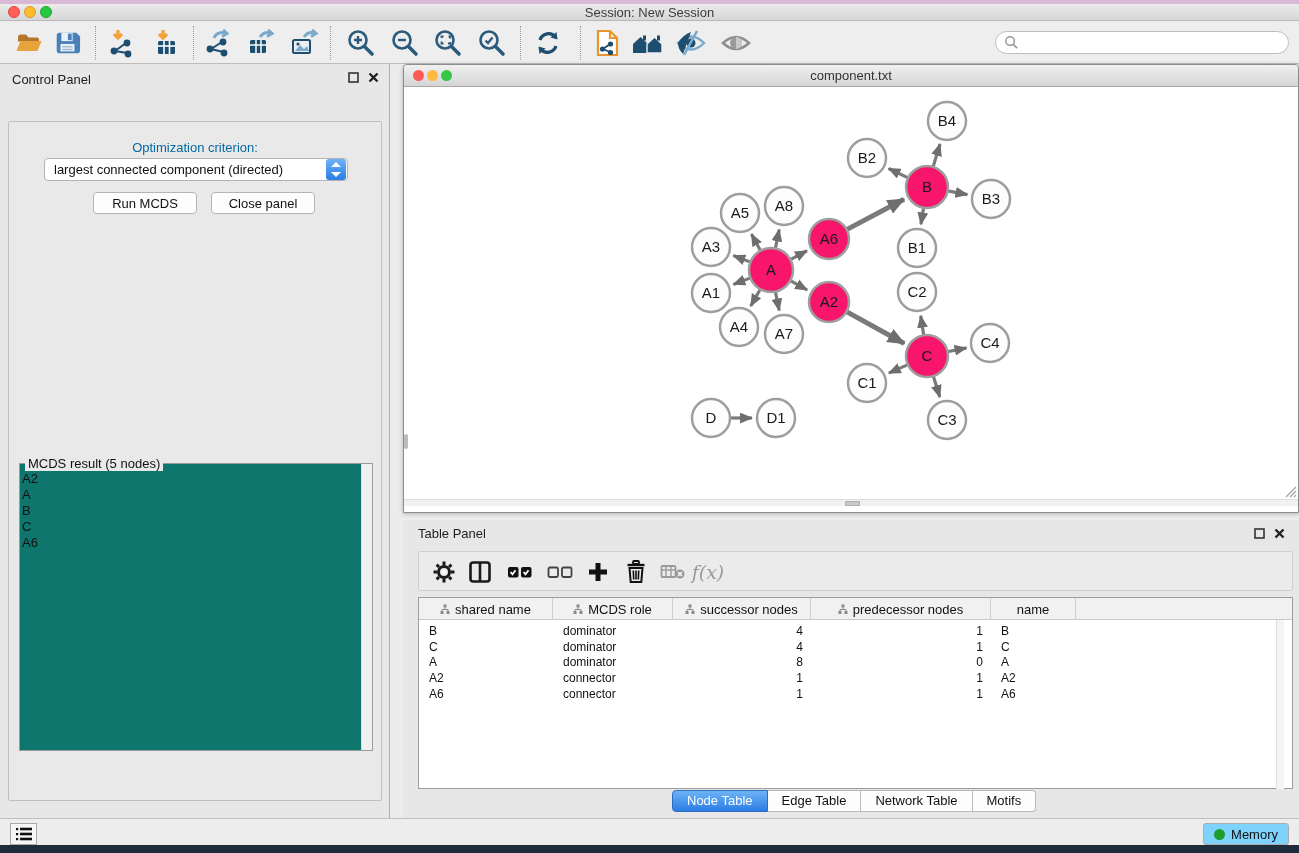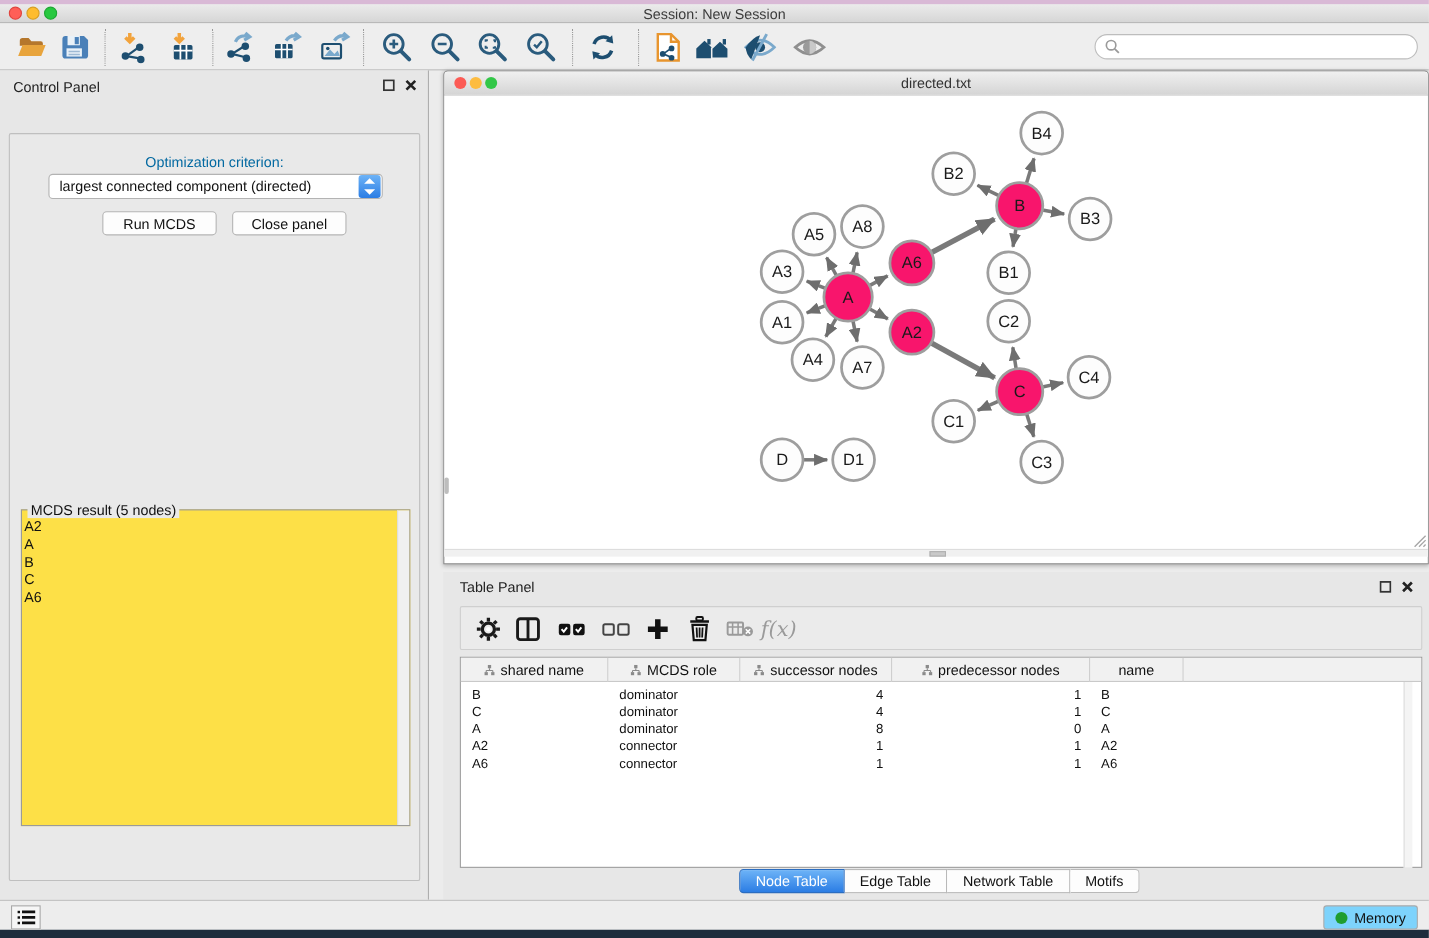--- a/index.html
+++ b/index.html
@@ -38,21 +38,21 @@
   #opt-label { position:absolute; left:0; top:18px; width:100%; text-align:center; font-size:13px; color:#0369a1; }
   #opt-combo { position:absolute; left:35px; top:36px; width:304px; height:23px; background:#fff; border:1px solid #b3b3b3; border-radius:4px; display:flex; align-items:center; }
   #opt-combo .val { font-size:13px; padding-left:9px; color:#111; flex:1; }
   #combo-stepper { width:20px; height:21px; border-radius:3px; margin-right:1px; background:linear-gradient(#6db3f7,#2b7de4); position:relative; }
   .chev { position:absolute; left:5px; width:0; height:0; border-left:5px solid transparent; border-right:5px solid transparent; }
   .chev.up { top:3px; border-bottom:5px solid #fff; }
   .chev.dn { bottom:3px; border-top:5px solid #fff; }
   .cp-btn { position:absolute; top:70px; height:22px; background:#fdfdfd; border:1px solid #b5b5b5; border-radius:4px; font-size:13px; color:#111; font-family:"Liberation Sans",sans-serif; }
   #run-btn { left:84px; width:104px; }
   #close-btn { left:202px; width:104px; }
-  #result-box { position:absolute; left:10px; top:341px; width:354px; height:288px; background:#fde047; border:1px solid #9a9a9a; }
+  #result-box { position:absolute; left:10px; top:341px; width:354px; height:288px; background:#0f766e; border:1px solid #9a9a9a; }
   #result-title { position:absolute; left:5px; top:-8px; background:#e9e9e9; padding:0 3px; font-size:13px; color:#111; }
   #result-list { position:absolute; left:2px; top:7px; font-size:13px; color:#111; line-height:16px; }
   #result-scroll { position:absolute; right:0; top:0; width:11px; height:100%; background:#f0f0f0; border-left:1px solid #dcdcdc; }
 
   
   #net-window { left:403px; top:64px; width:896px; height:449px; background:#fff; border:1px solid #8d8d8d; border-radius:4px 4px 0 0; box-shadow:0 1px 4px rgba(0,0,0,0.25); }
   #net-titlebar { position:absolute; left:0; top:0; width:100%; height:22px; background:linear-gradient(#f0f0f0,#d5d5d5); border-bottom:1px solid #a8a8a8; border-radius:4px 4px 0 0; }
   #net-titlebar .tl { width:11px; height:11px; top:5px; }
   #net-titlebar .tl1 { left:9px;  background:#fc5b55; }
   #net-titlebar .tl2 { left:23px; background:#fdbc40; }
@@ -289,21 +289,21 @@
       <div id="result-scroll"></div>
     </div>
   </div>
 </div>
 
 <div class="abs" id="net-window">
   <div id="net-titlebar">
     <span class="tl tl1"></span>
     <span class="tl tl2"></span>
     <span class="tl tl3"></span>
-    <div id="net-title">directed.txt</div>
+    <div id="net-title">component.txt</div>
   </div>
   <div id="net-canvas">
     <svg id="graph-svg" width="894" height="419" viewBox="0 0 894 419">
       <defs>
         <marker id="arrow" viewBox="0 0 12 10" refX="11" refY="5" markerWidth="13" markerHeight="11" markerUnits="userSpaceOnUse" orient="auto">
             <path d="M0 0 L12 5 L0 10 z" fill="#6e6e6e"></path>
           </marker>
         <marker id="arrow-big" viewBox="0 0 12 10" refX="11" refY="5" markerWidth="18" markerHeight="15" markerUnits="userSpaceOnUse" orient="auto">
             <path d="M0 0 L12 5 L0 10 z" fill="#6e6e6e"></path>
           </marker>

